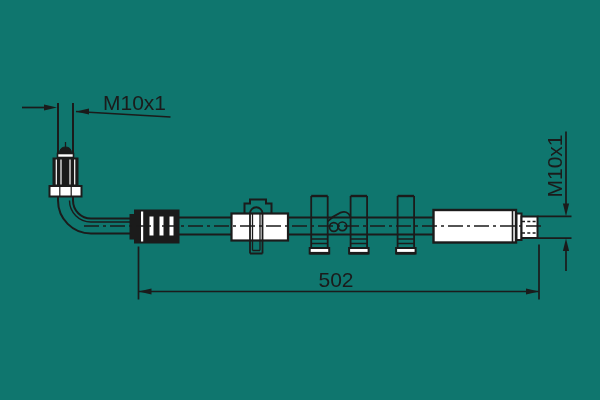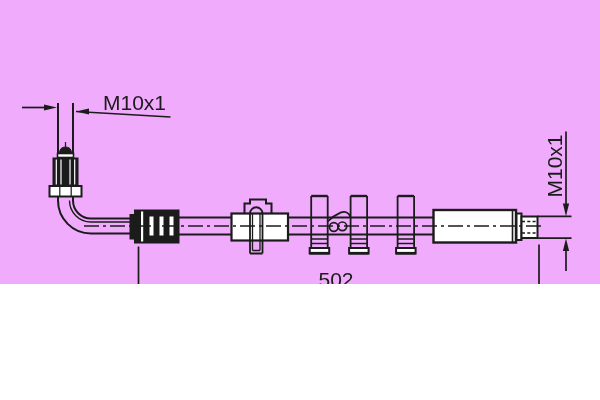--- a/index.html
+++ b/index.html
@@ -1,16 +1,16 @@
 <!DOCTYPE html>
 <html><head>
 <meta charset="utf-8">
 <style>
   html,body{margin:0;padding:0;background:#ffffff;}
-  .canvas{position:relative;width:600px;height:284px;background:#f0abfc;overflow:hidden;
+  .canvas{position:relative;width:600px;height:400px;background:#0f766e;overflow:hidden;
           font-family:"Liberation Sans", sans-serif;}
   svg{display:block;}
   text{font-family:"Liberation Sans", sans-serif;fill:#1b1b1b;}
   .lbl{font-size:21px;}
 </style>
 </head>
 <body>
 
 <div class="canvas">
 <svg width="600" height="400" viewBox="0 0 600 400">

